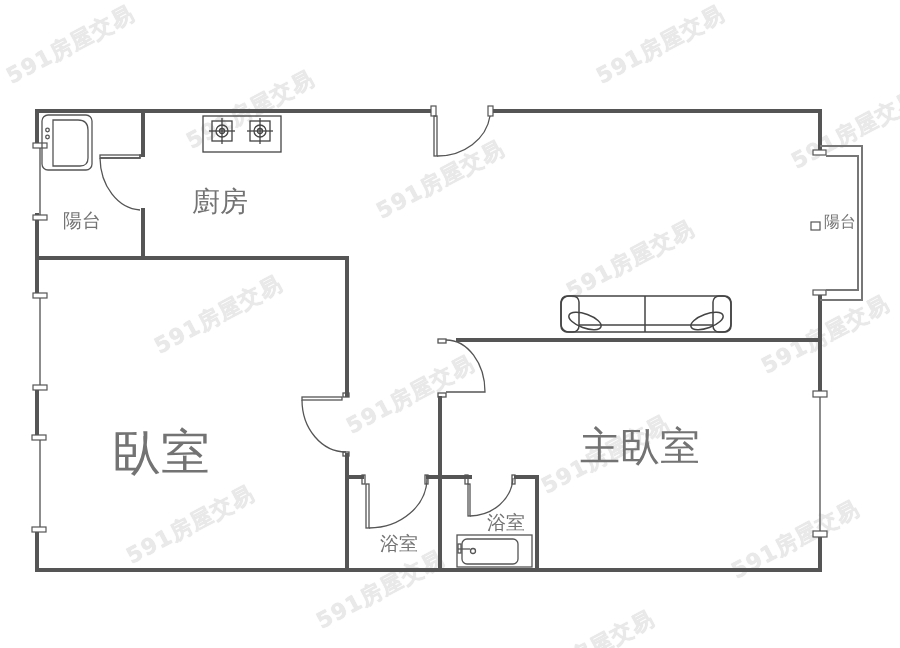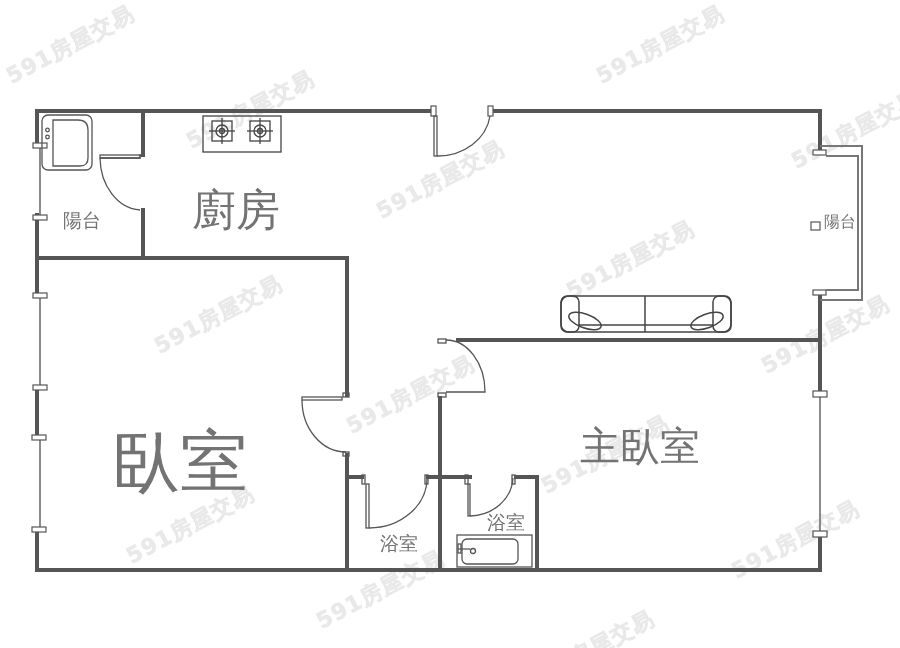--- a/index.html
+++ b/index.html
@@ -1,22 +1,22 @@
 <!DOCTYPE html>
 <html><head>
 <meta charset="utf-8">
 <style>
   html,body{margin:0;padding:0;background:#ffffff;}
   body{width:900px;height:648px;position:relative;overflow:hidden;font-family:"DejaVu Sans",sans-serif;}
   #plan{position:absolute;left:0;top:0;}
   .wm{position:absolute;color:#e9e9e9;font-size:22px;font-weight:bold;transform:rotate(-28deg);white-space:nowrap;letter-spacing:1px;pointer-events:none;text-shadow:0 0 1px #dcdcdc;}
   .lbl{position:absolute;color:#737373;white-space:nowrap;line-height:1;}
-  .lbl-xl{font-size:68px;}
+  .lbl-xl{font-size:49px;}
   .lbl-l{font-size:40px;}
-  .lbl-m{font-size:44px;}
+  .lbl-m{font-size:28px;}
   .lbl-s{font-size:19px;}
   .lbl-xs{font-size:16px;}
 </style>
 </head>
 <body>
 
 <div class="wm" style="left:0px;top:30px;">591房屋交易</div>
 <div class="wm" style="left:590px;top:30px;">591房屋交易</div>
 <div class="wm" style="left:180px;top:95px;">591房屋交易</div>
 <div class="wm" style="left:785px;top:115px;">591房屋交易</div>

